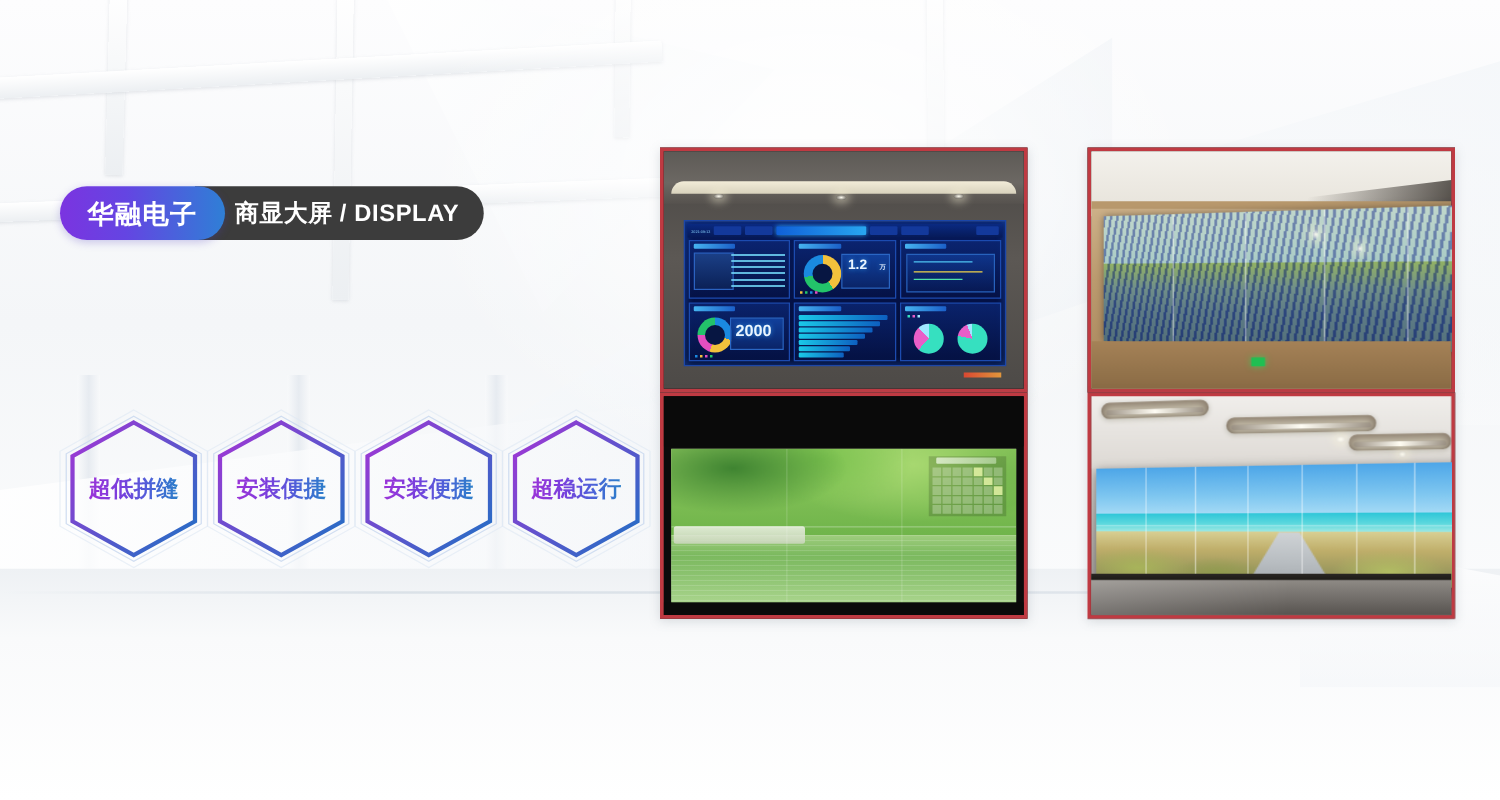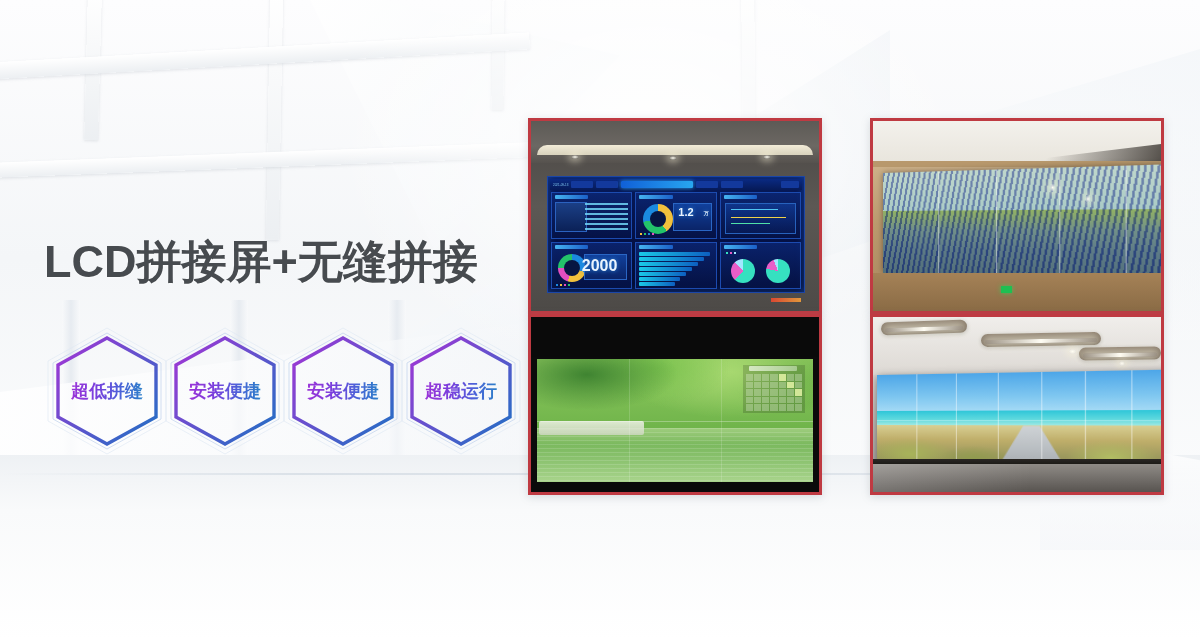--- a/index.html
+++ b/index.html
@@ -260,22 +260,25 @@
     <div class="beam beam-h2"></div>
     <div class="pillar p1"></div>
     <div class="pillar p2"></div>
     <div class="pillar p3"></div>
     <div class="facet facet-c"></div>
     <div class="bg-floor"></div>
     <div class="facet facet-e"></div>
     <div class="glow"></div>
   </div>
 
-
-  <div class="headline">LCD拼接屏+无缝拼接</div>
+  <div class="brand-bar">
+    <div class="brand-pill">华融电子</div>
+    <div class="brand-sub">商显大屏 / DISPLAY</div>
+  </div>
+
 
   <div class="features">
 
     <div class="feature">
       <svg viewBox="0 0 118 118">
         <defs>
           <linearGradient id="hg0" x1="0" y1="0" x2="1" y2="1">
             <stop offset="0%" stop-color="#a733d6"></stop>
               <stop offset="100%" stop-color="#1c72c4"></stop>
           </linearGradient>
@@ -390,21 +393,21 @@
             <div style="position:absolute;left:10px;top:30px;width:50%;height:1px;background:#4fe0a8;"></div>
           </div>
 
           <div class="dcard">
             <span class="dtitle"></span>
             <div class="donut" style="left:6px;top:11px;width:28px;height:28px;
                  background:conic-gradient(#1a8ae0 0 30%,#f2c13c 30% 55%,#e44ec0 55% 75%,#23c36a 75% 100%);"></div>
             <div class="donut" style="left:12px;top:17px;width:16px;height:16px;background:#071642;"></div>
             <div style="position:absolute;right:4px;top:11px;width:52%;height:24px;
                         background:linear-gradient(180deg,#11409c,#0a2468);border:1px solid #2a66c4;"></div>
-            <span class="dnum" style="right:14px;top:14px;font-size:16px;">2000</span>
+            <span class="dnum" style="right:14px;top:14px;font-size:13px;">2000</span>
             <div class="dlegend" style="left:4px;bottom:2px;width:92%;">
               <span class="ldot" style="background:#1a8ae0"></span>
                 <span class="ldot" style="background:#f2c13c"></span>
               <span class="ldot" style="background:#e44ec0"></span>
                 <span class="ldot" style="background:#23c36a"></span>
             </div>
           </div>
 
           <div class="dcard">
             <span class="dtitle"></span>

